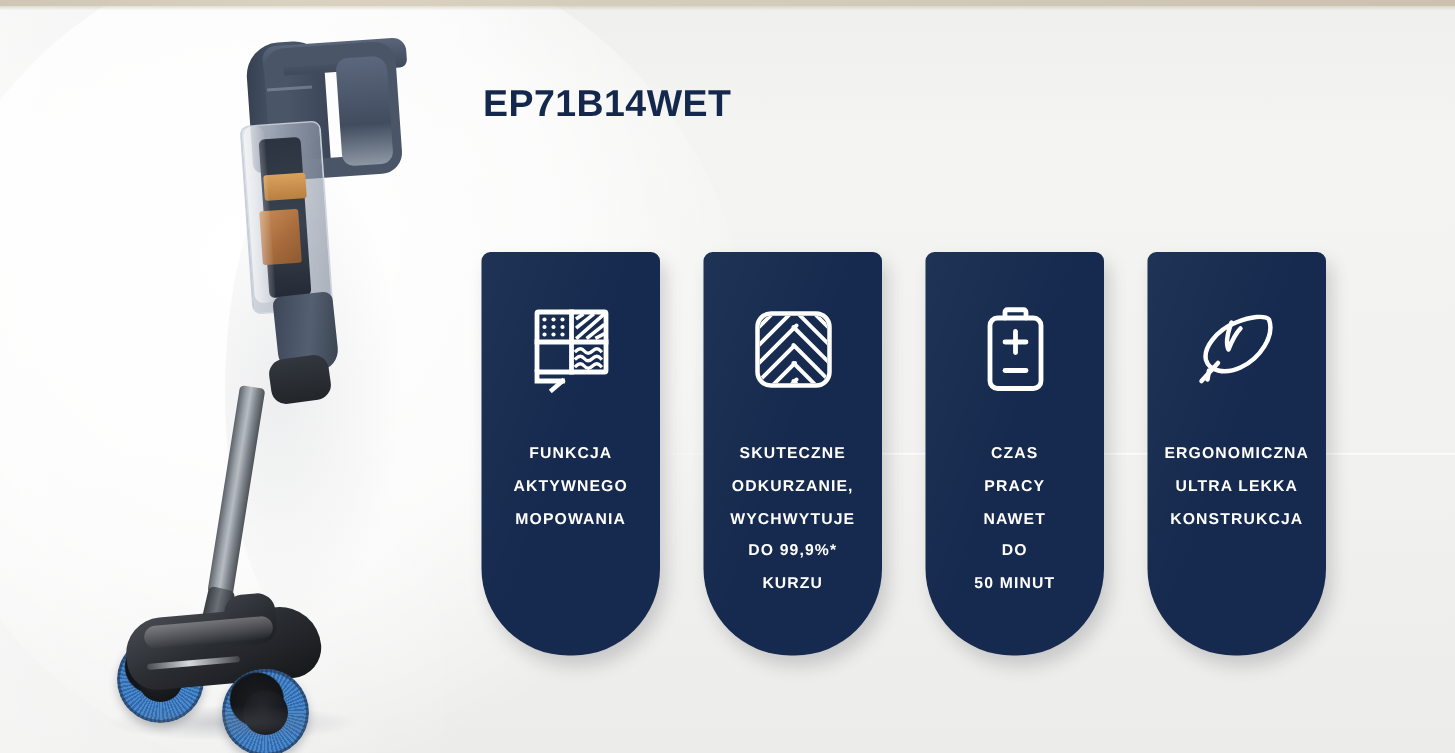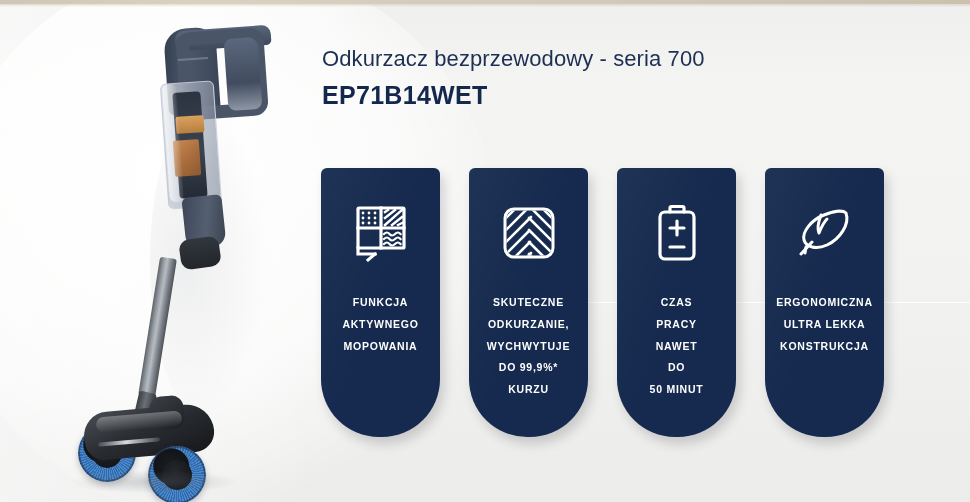--- a/index.html
+++ b/index.html
@@ -354,21 +354,20 @@
     <div class="pc pad pad-left"></div>
     <div class="pc head-body"></div>
     <div class="pc head-joint"></div>
     <div class="pc head-gloss"></div>
     <div class="pc head-chrome"></div>
     <div class="pc pad pad-right"></div>
     <div class="pc head-shadow"></div>
   </div>
 
   <div class="heading-block">
-    <div class="subtitle">Odkurzacz bezprzewodowy - seria 700</div>
     <div class="model">EP71B14WET</div>
   </div>
 
   <div class="cards">
 
     <div class="card">
       <div class="card-icon">
         <svg width="56" height="58" viewBox="0 0 56 58" fill="none" stroke="#ffffff" stroke-width="3.2" stroke-linecap="square">
           <rect x="5" y="4" width="46" height="40" rx="1"></rect>
           <line x1="28" y1="4" x2="28" y2="44"></line>

